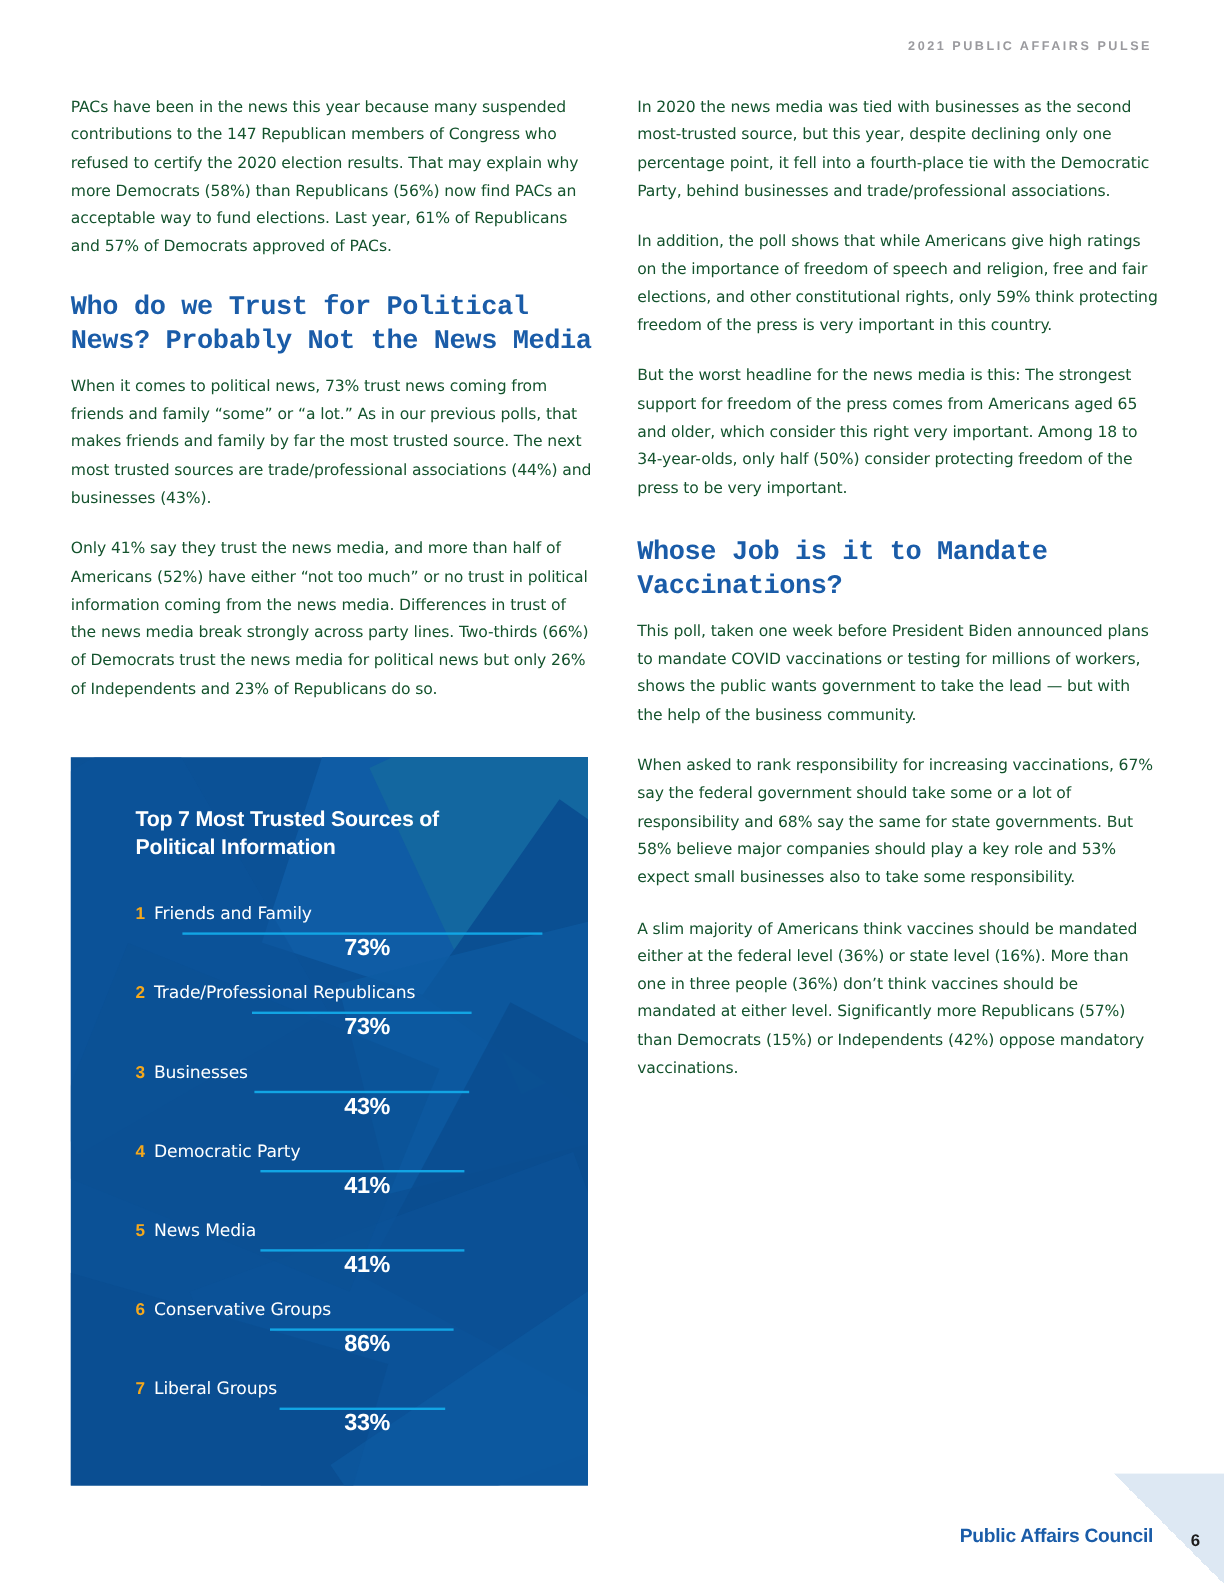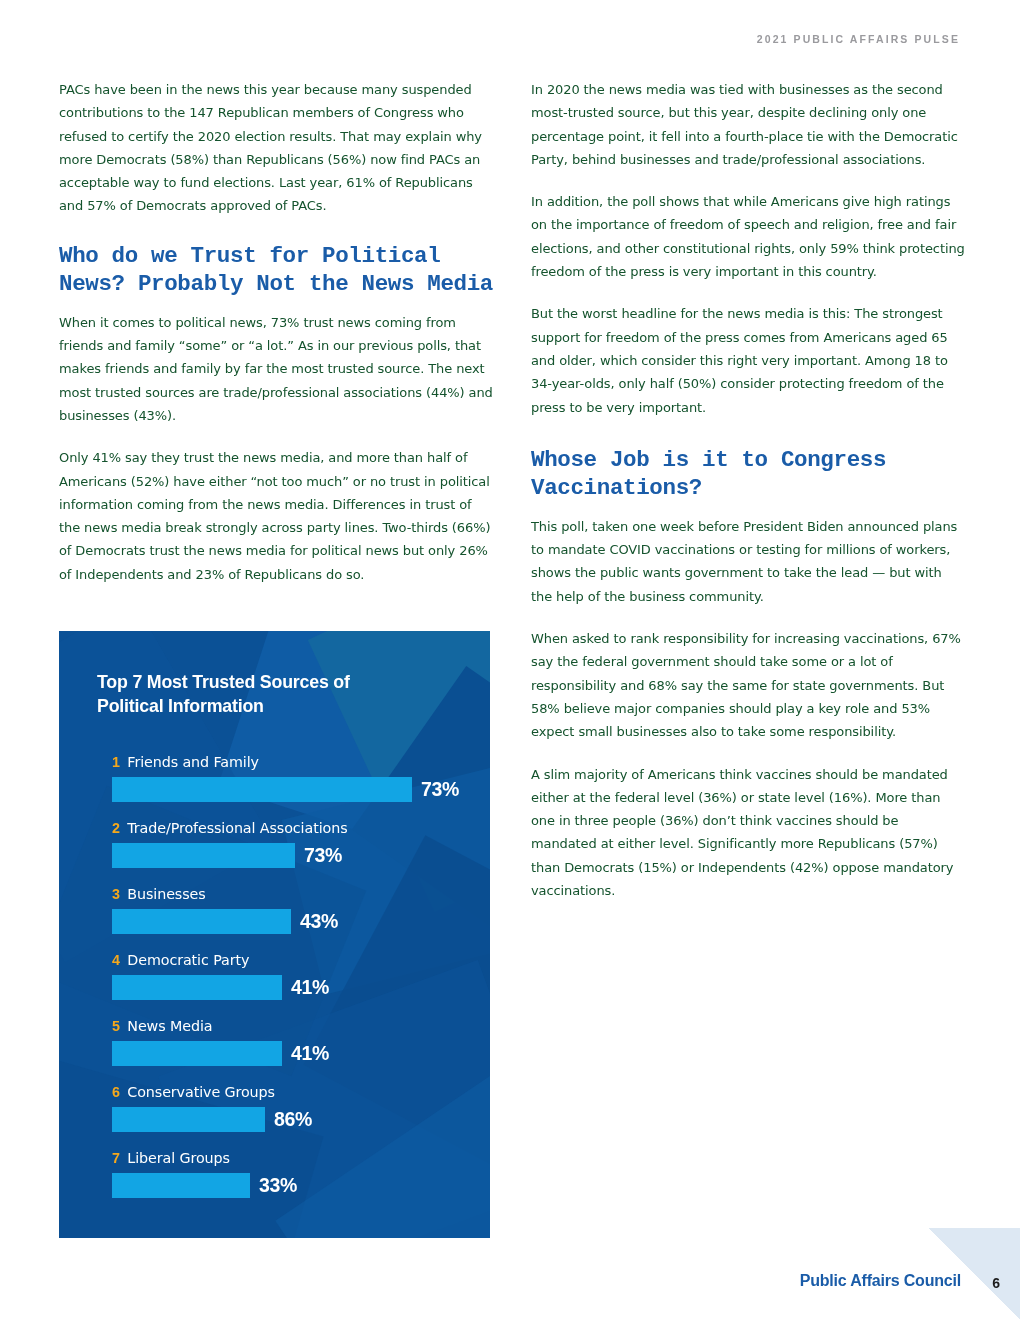--- a/index.html
+++ b/index.html
@@ -94,54 +94,55 @@
         background:#0a4d90; transform: rotate(16deg); opacity:.7; }
   .f8 { top:10px; left:-80px; width:240px; height:280px;
         background:#0c549b; transform: rotate(-30deg); opacity:.55; }
   .f9 { top:200px; left:0px; width:280px; height:200px;
         background:#0a4f93; transform: rotate(22deg); opacity:.45; }
   .f10{ top:500px; left:250px; width:260px; height:200px;
         background:#0e5ea6; transform: rotate(-34deg); opacity:.5; }
 
   .chart-inner {
     position: relative;
-    padding: 39px 0 0 38px;
+    padding: 39px 0 0 54px;
   }
 
   h3.chart-title {
     margin: 0 0 36px 0;
     font-size: 17.8px;
     line-height: 24px;
     font-weight: bold;
     color: #ffffff;
     letter-spacing: -0.2px;
     max-width: 300px;
   }
 
-  .bar-row { margin-bottom: 18px; margin-left: 15px; }
+  .bar-row { margin-bottom: 18px; }
   .bar-row:last-child { margin-bottom: 0; }
 
   .bar-label {
     font-size: 14.3px;
     color: #ffffff;
     margin-bottom: 7px;
     font-family: "DejaVu Sans", sans-serif;
     letter-spacing: -0.1px;
   }
   .bar-rank {
     color: #f5a81c;
     font-weight: bold;
     font-family: "Liberation Sans", sans-serif;
     margin-right: 3px;
   }
 
   .bar-track {
     display: flex;
     align-items: center;
     height: 25px;
+    flex-direction: column;
   }
   .bar-fill {
     height: 25px;
     background: #12a5e4;
   }
   .bar-value {
     font-size: 19.5px;
     font-weight: bold;
     color: #ffffff;
     margin-left: 9px;
@@ -193,21 +194,21 @@
     <p class="body">Only 41% say they trust the news media, and more than half of Americans (52%) have either “not too much” or no trust in political information coming from the news media. Differences in trust of the news media break strongly across party lines. Two-thirds (66%) of Democrats trust the news media for political news but only 26% of Independents and 23% of Republicans do so.</p>
   </div>
 
   <div class="col col-right">
     <p class="body">In 2020 the news media was tied with businesses as the second most-trusted source, but this year, despite declining only one percentage point, it fell into a fourth-place tie with the Democratic Party, behind businesses and trade/professional associations.</p>
 
     <p class="body">In addition, the poll shows that while Americans give high ratings on the importance of freedom of speech and religion, free and fair elections, and other constitutional rights, only 59% think protecting freedom of the press is very important in this country.</p>
 
     <p class="body">But the worst headline for the news media is this: The strongest support for freedom of the press comes from Americans aged 65 and older, which consider this right very important. Among 18 to 34-year-olds, only half (50%) consider protecting freedom of the press to be very important.</p>
 
-    <h2 class="section">Whose Job is it to Congress Vaccinations?</h2>
+    <h2 class="section">Whose Job is it to Mandate Vaccinations?</h2>
 
     <p class="body">This poll, taken one week before President Biden announced plans to mandate COVID vaccinations or testing for millions of workers, shows the public wants government to take the lead — but with the help of the business community.</p>
 
     <p class="body">When asked to rank responsibility for increasing vaccinations, 67% say the federal government should take some or a lot of responsibility and 68% say the same for state governments. But 58% believe major companies should play a key role and 53% expect small businesses also to take some responsibility.</p>
 
     <p class="body">A slim majority of Americans think vaccines should be mandated either at the federal level (36%) or state level (16%). More than one in three people (36%) don’t think vaccines should be mandated at either level. Significantly more Republicans (57%) than Democrats (15%) or Independents (42%) oppose mandatory vaccinations.</p>
   </div>
 
   <div class="chart-panel">
     <div class="facets">
@@ -228,21 +229,21 @@
 
       <div id="bars">
           <div class="bar-row">
             <div class="bar-label"><span class="bar-rank">1</span><span> Friends and Family</span></div>
             <div class="bar-track">
               <div class="bar-fill" style="width: 300px;"></div>
               <div class="bar-value">73%</div>
             </div>
           </div>
           <div class="bar-row">
-            <div class="bar-label"><span class="bar-rank">2</span><span> Trade/Professional Associations</span></div>
+            <div class="bar-label"><span class="bar-rank">2</span><span> Trade/Professional Republicans</span></div>
             <div class="bar-track">
               <div class="bar-fill" style="width: 183px;"></div>
               <div class="bar-value">73%</div>
             </div>
           </div>
           <div class="bar-row">
             <div class="bar-label"><span class="bar-rank">3</span><span> Businesses</span></div>
             <div class="bar-track">
               <div class="bar-fill" style="width: 179px;"></div>
               <div class="bar-value">43%</div>

